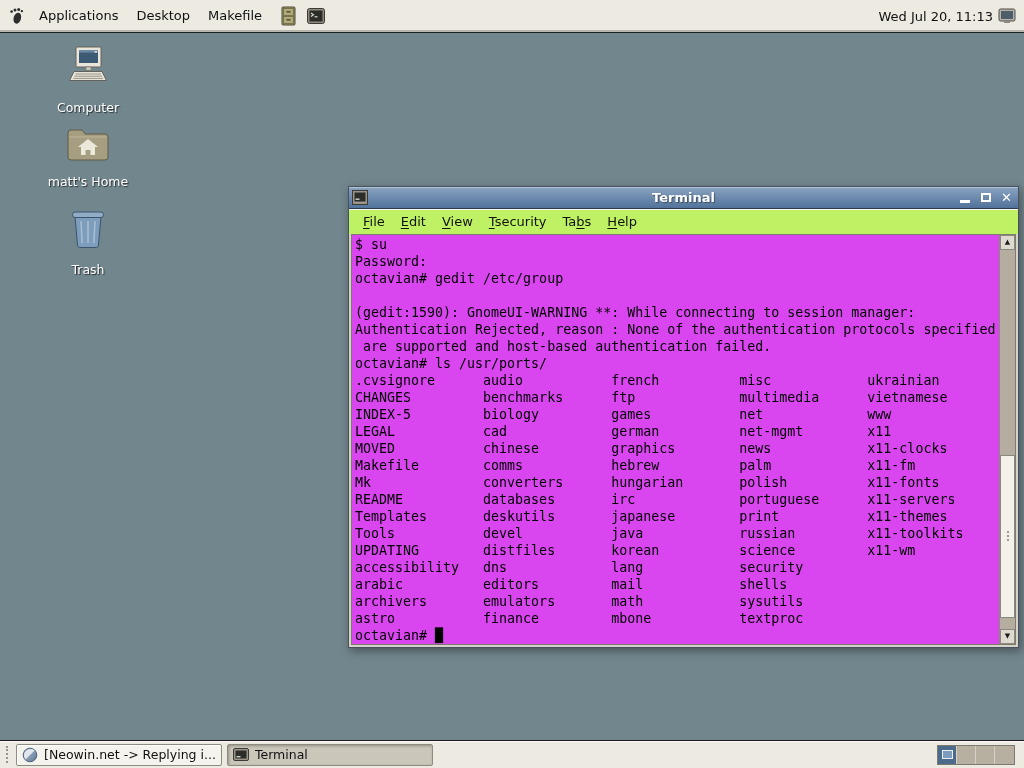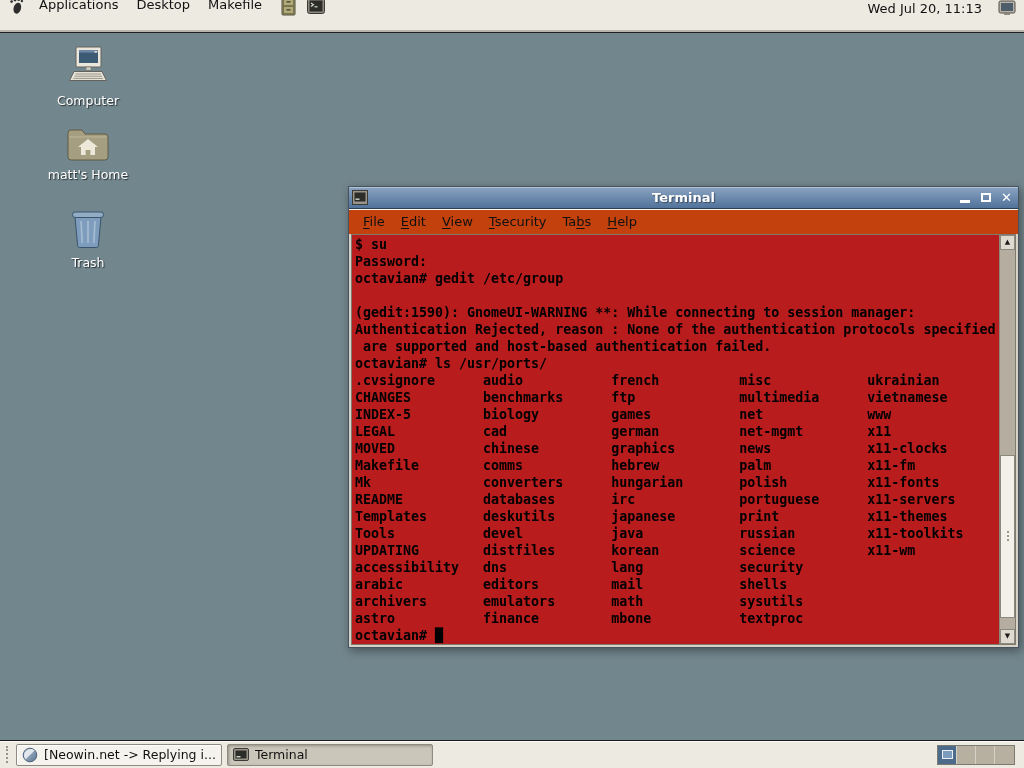--- a/index.html
+++ b/index.html
@@ -4,60 +4,60 @@
 <style>
   * { margin:0; padding:0; box-sizing:border-box; }
   html,body { width:1024px; height:768px; overflow:hidden; }
   body { font-family:"DejaVu Sans","Liberation Sans",sans-serif; }
   .screen { position:relative; width:1024px; height:768px; background:#72868D; overflow:hidden; }
 
   
   .panel-top { position:absolute; top:0; left:0; width:1024px; height:24px;
     background:#EDEAE2; border-bottom:1px solid #1d2022;
     box-shadow:inset 0 -2px 0 #b9b6ad;
-    display:flex; align-items:flex-end; padding:16px 4px; z-index:30; }
+    display:flex; align-items:center; padding:16px 4px; z-index:30; }
   .pmenu { font-size:13px; color:#111; padding:0 9px; line-height:22px; cursor:default; }
   .foot { width:20px; height:20px; margin:0 4px 0 2px; display:flex; }
   .launcher { width:22px; height:21px; margin-left:6px; display:flex; align-items:center; justify-content:center; }
   .spacer { flex:1; }
-  .clock { font-size:13px; color:#111; margin-right:16px; }
+  .clock { font-size:13px; color:#111; margin-right:5px; }
   .tray { width:18px; height:16px; margin-right:4px; display:flex; }
 
   
   .dicon { position:absolute; width:110px; left:33px; text-align:center; }
   .dicon svg { display:block; margin:0 auto; }
-  .dlabel { display:inline-block; margin-top:3px; font-size:12.5px; color:#fff;
+  .dlabel { display:inline-block; margin-top:10px; font-size:12.5px; color:#fff;
     text-shadow:1px 1px 1px rgba(0,0,0,.65); }
 
   
   .window { position:absolute; left:348px; top:186px; width:671px; height:462px;
     background:#D6D2C7; border:1px solid #47525F;
     box-shadow:2px 3px 9px rgba(0,0,0,.38); display:flex; flex-direction:column; }
   .titlebar { height:22px; flex:0 0 22px; display:flex; align-items:center; position:relative;
     background:linear-gradient(#8AA4C2,#51729A);
     box-shadow:inset 0 1px 0 rgba(255,255,255,.35); border-bottom:1px solid #2c3d52; padding:0 3px; }
   .ticon { width:16px; height:15px; display:flex; }
   .ttitle { position:absolute; left:0; right:0; text-align:center; font-size:13px; font-weight:bold;
     color:#fff; text-shadow:1px 1px 1px rgba(0,0,0,.4); pointer-events:none; }
   .wbtns { margin-left:auto; display:flex; gap:4px; z-index:2; }
   .wbtn { width:17px; height:15px; display:flex; align-items:center; justify-content:center; }
   .g-min { width:10px; height:3px; background:#fff; margin-top:8px; }
   .g-max { width:10px; height:9px; border:2px solid #fff; }
   .g-close { color:#fff; font-size:13px; font-weight:bold; line-height:13px; }
 
-  .menubar { height:25px; flex:0 0 25px; background:#c2410c; display:flex; align-items:center;
+  .menubar { height:25px; flex:0 0 25px; background:#bef264; display:flex; align-items:center;
     padding:0 6px; box-shadow:inset 0 1px 0 #fbfaf6; }
   .mitem { font-size:13px; color:#111; padding:0 8px; }
   .mitem u { text-underline-offset:2px; }
 
   .term-area { flex:1; margin:0 2px 2px 2px; border:1px solid #7d7a6f; background:#fff;
     display:flex; overflow:hidden; }
   .term { flex:1; font-family:"DejaVu Sans Mono","Liberation Mono",monospace;
-    font-size:13.3px; line-height:17px; color:#000; background:#b91c1c;
-    padding:1px 0 0 3px; white-space:pre; overflow:hidden;font-weight:bold; }
+    font-size:13.3px; line-height:17px; color:#000; background:#d946ef;
+    padding:1px 0 0 3px; white-space:pre; overflow:hidden; }
 
   .scrollbar { flex:0 0 16px; display:flex; flex-direction:column; border-left:1px solid #8b887d; }
   .sb-btn { flex:0 0 15px; background:#DEDACF; border:1px solid #8b887d;
     display:flex; align-items:center; justify-content:center;
     font-size:7px; color:#1c1c1c; line-height:7px; }
   .sb-track { flex:1; position:relative; background:#B5AEA0; }
   .sb-thumb { position:absolute; left:0; right:0; top:54%; height:43%;
     background:#F3F1EA; border:1px solid #8b887d;
     display:flex; align-items:center; justify-content:center; }
   .sb-grip { width:2px; height:2px; background:#9a968a;

